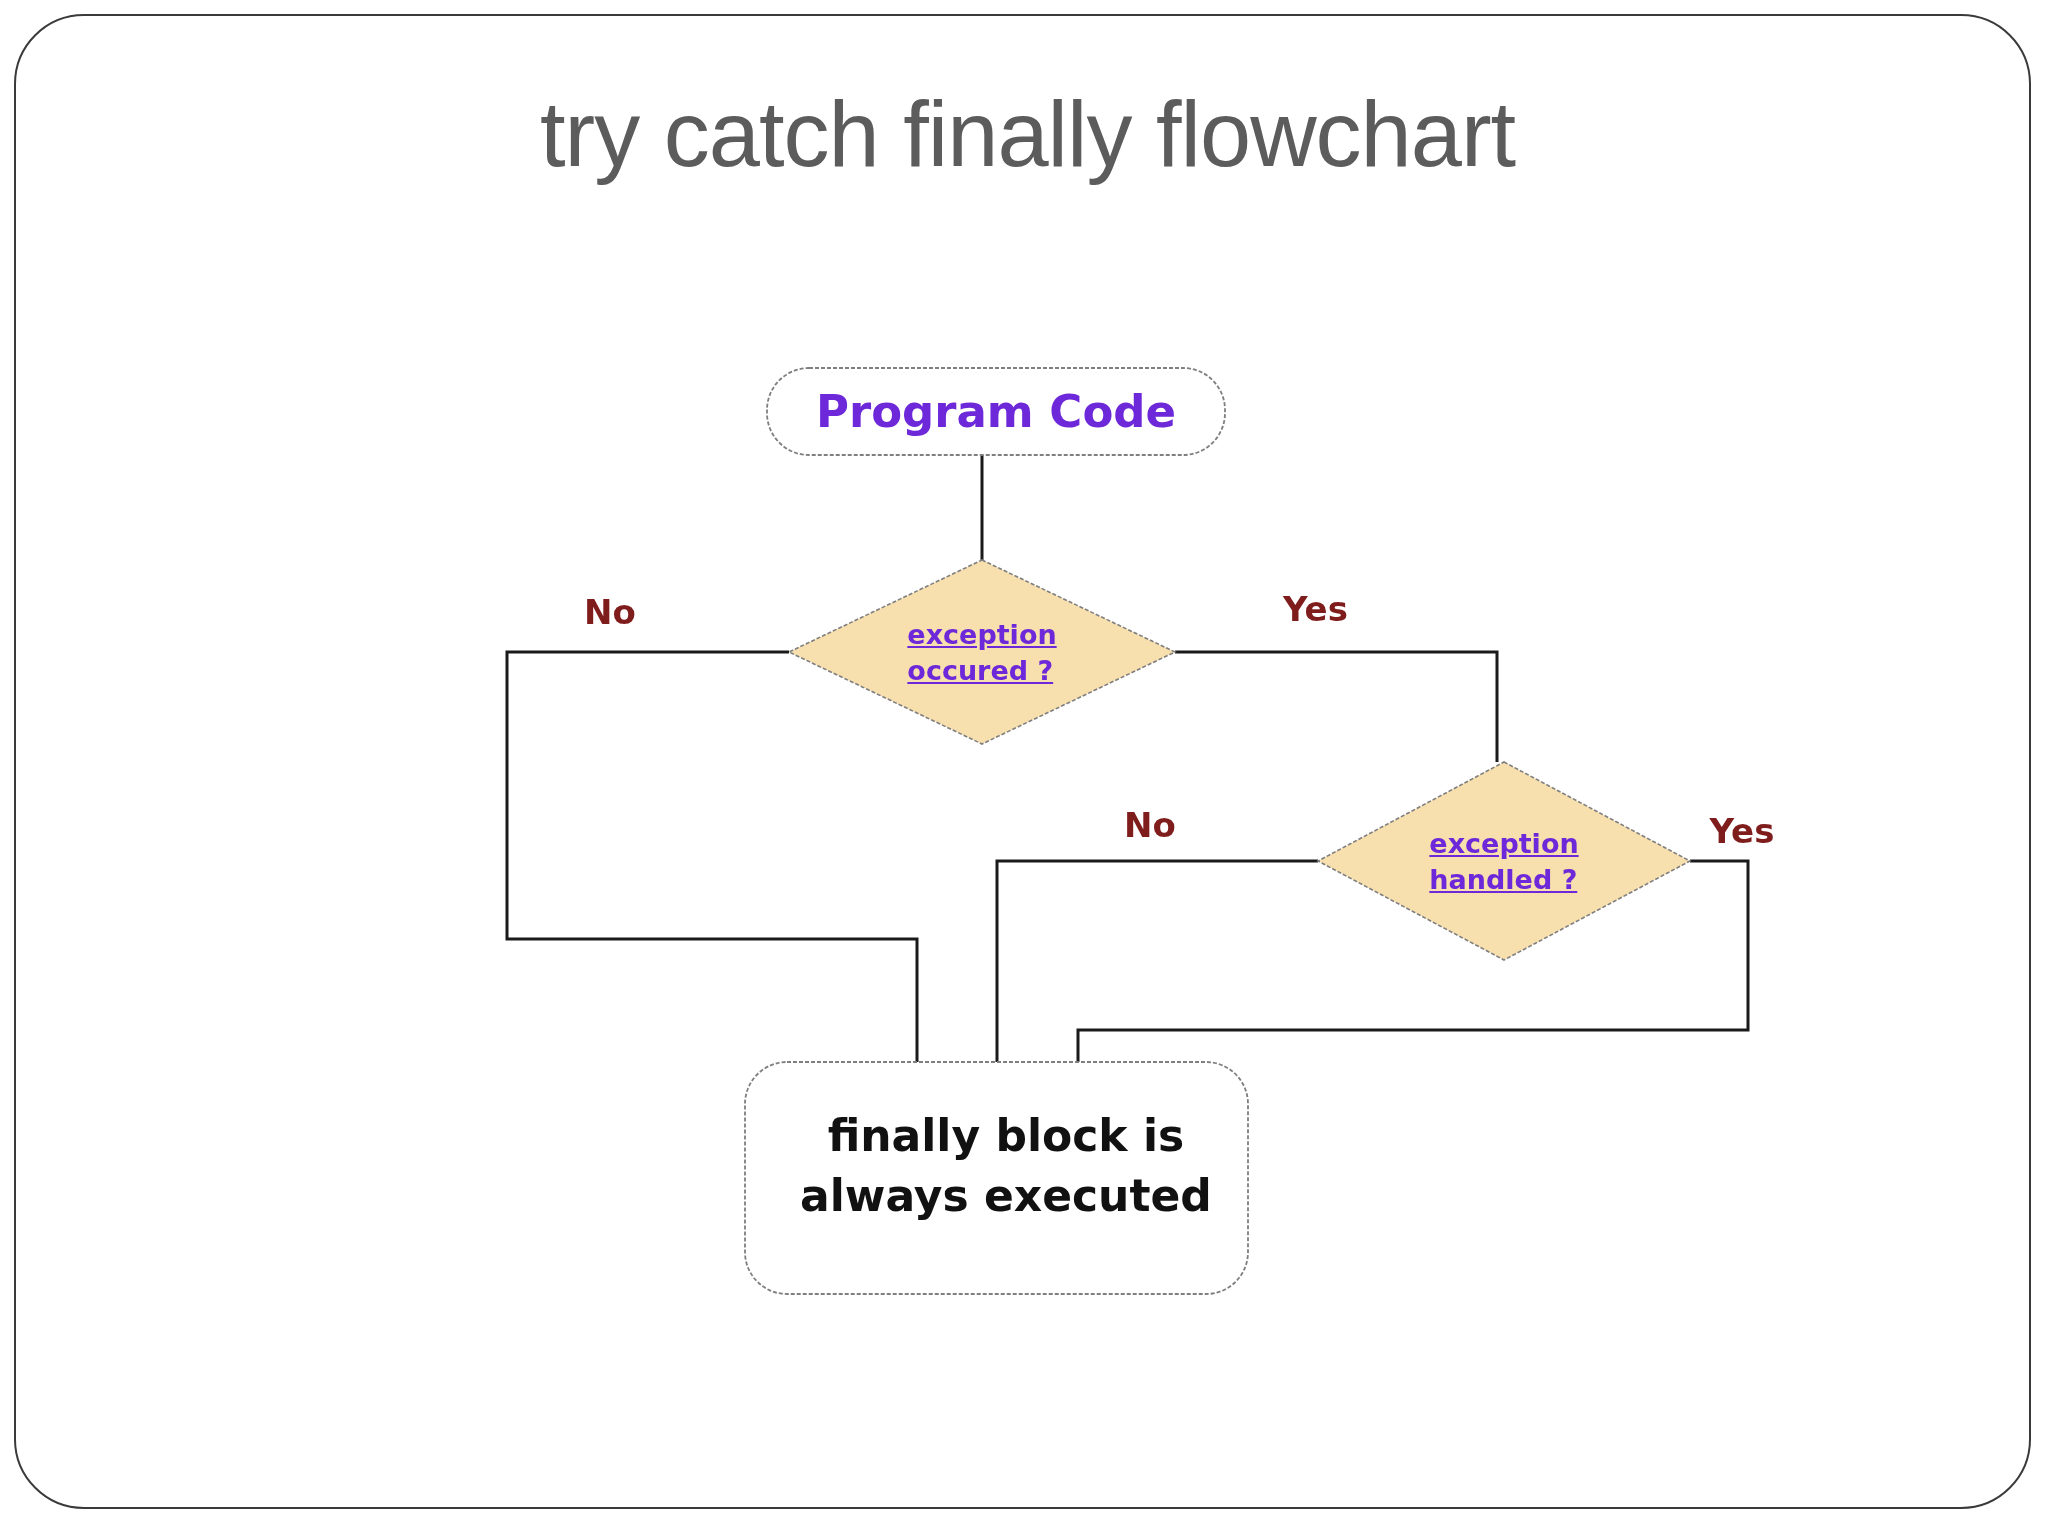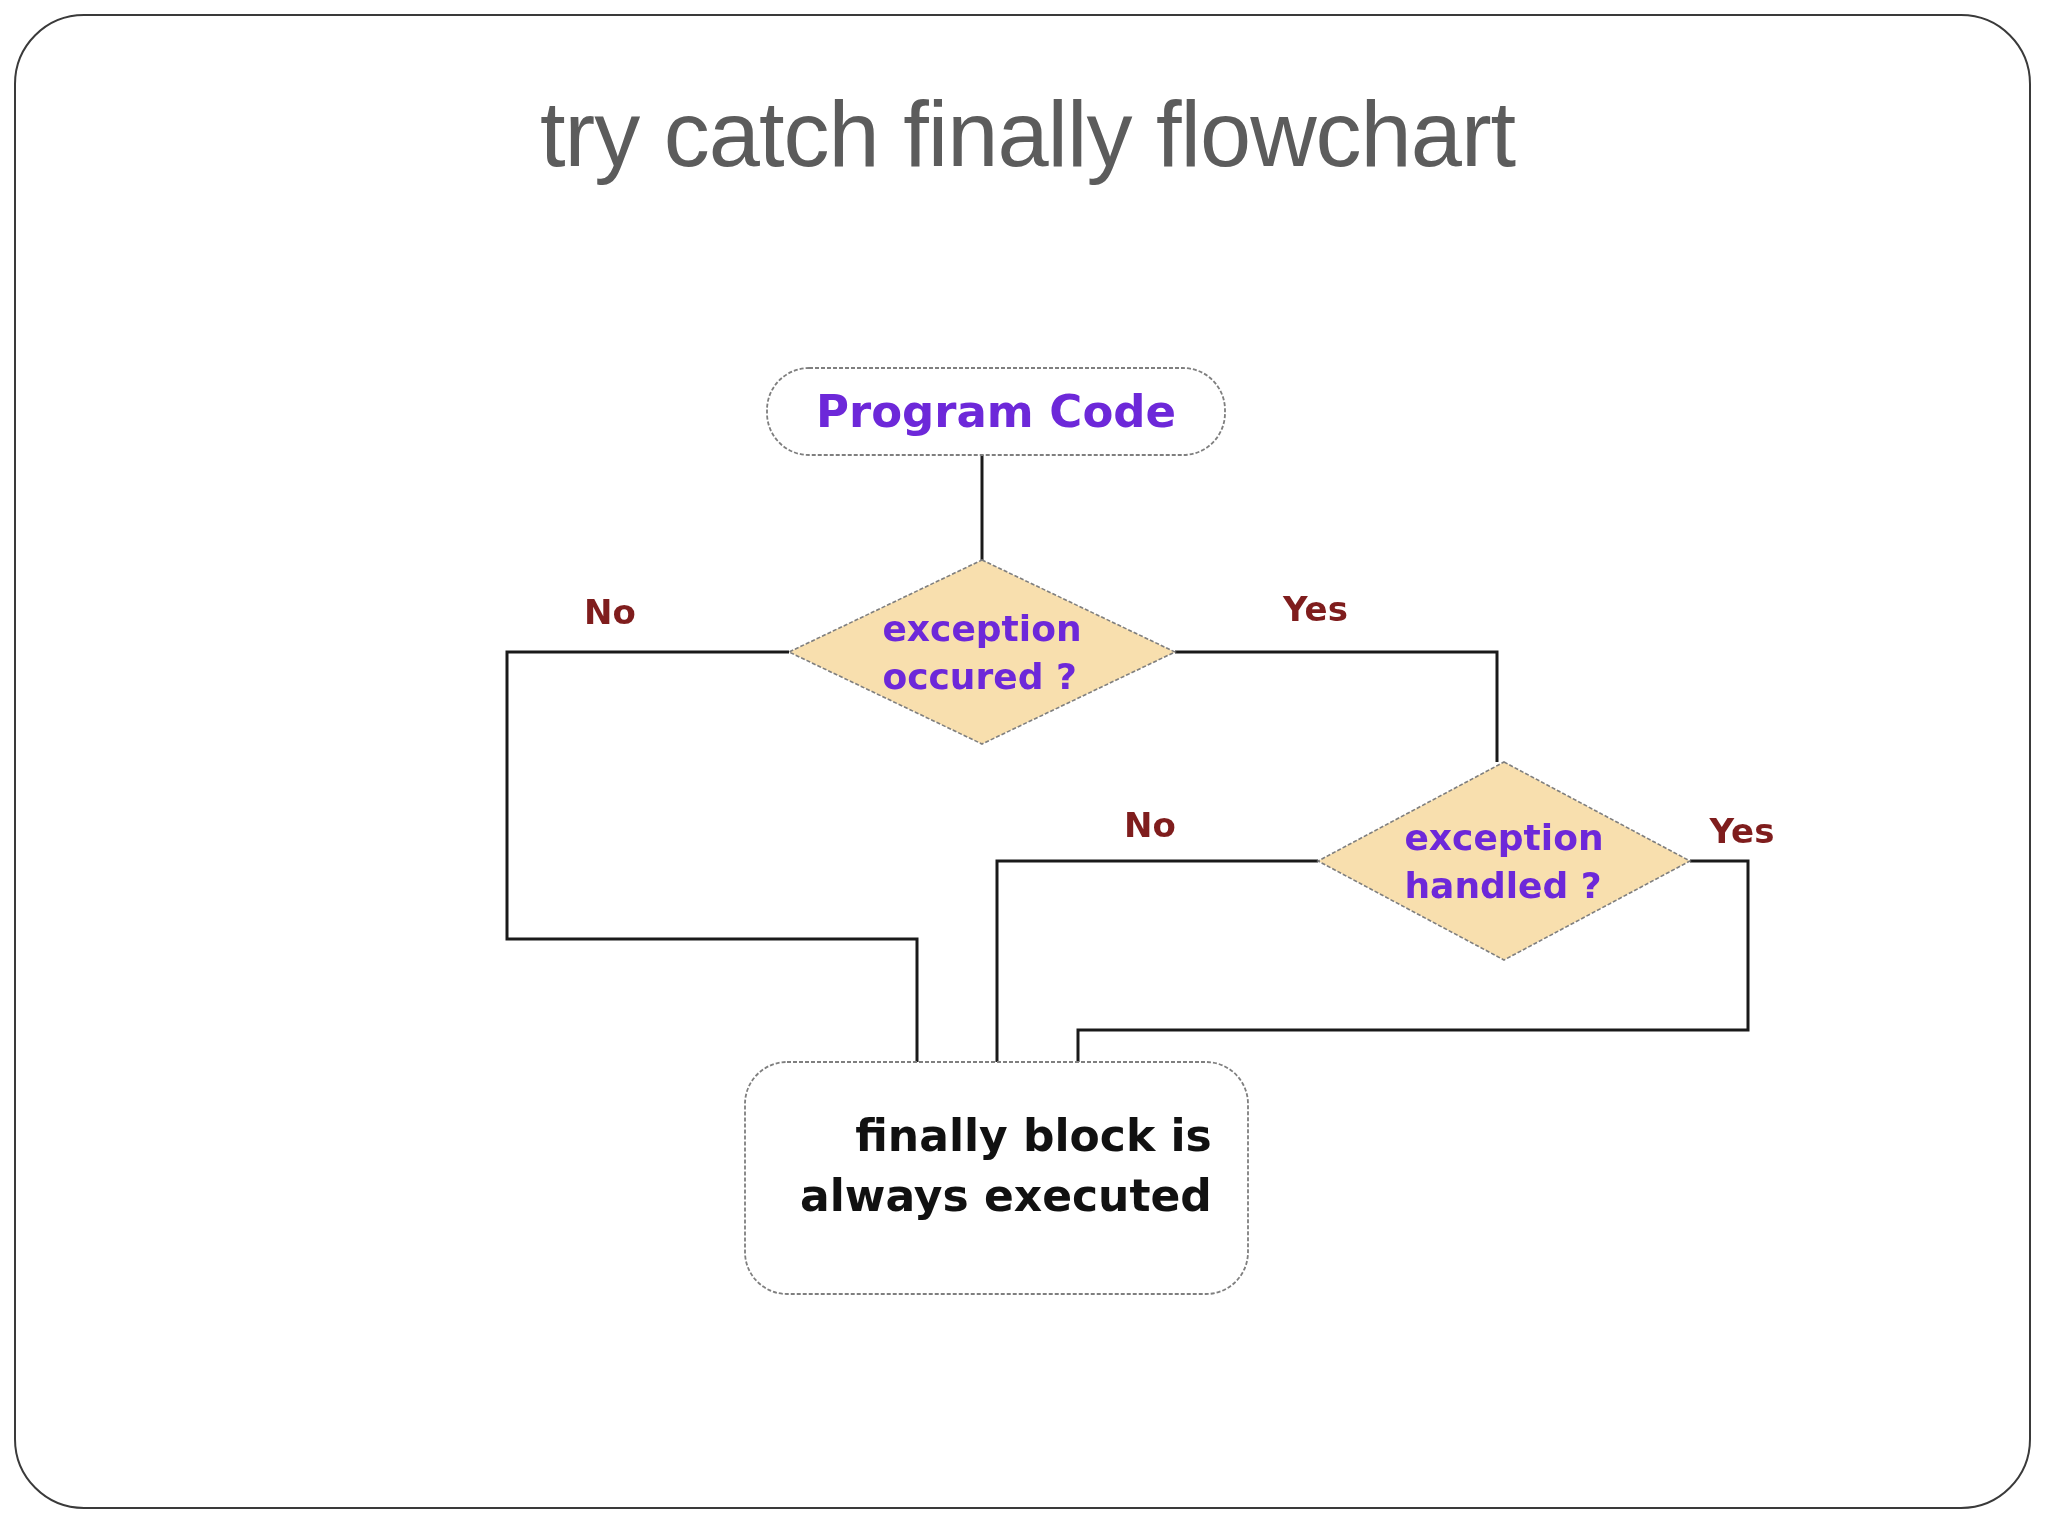--- a/index.html
+++ b/index.html
@@ -53,36 +53,37 @@
     justify-content: center;
   }
   .start-label {
     left: 767px; top: 368px;
     width: 458px; height: 87px;
     font-size: 45px;
     font-weight: 600;
   }
   .decision-label {
     width: 400px; height: 130px;
-    font-size: 36px;
+    font-size: 27px;
     font-weight: 700;
     line-height: 1.32;
     white-space: pre-line;
+    text-decoration: underline;
   }
   .decision1-label { left: 782px; top: 588px; }
   .decision2-label { left: 1304px; top: 797px; }
   .final-label {
     position: absolute;
     left: 800px; top: 1106px;
     font-size: 44px;
     font-weight: 600;
     line-height: 1.37;
     color: #111111;
     white-space: pre-line;
-    text-align: right;
+    text-align: center;
   }
   .branch-label {
     position: absolute;
     font-size: 34px;
     font-weight: 700;
     color: #7f1d1d;
     text-align: center;
   }
   .branch-no-1  { left: 570px;  top: 592px; width: 80px; }
   .branch-yes-1 { left: 1268px; top: 589px; width: 95px; }

